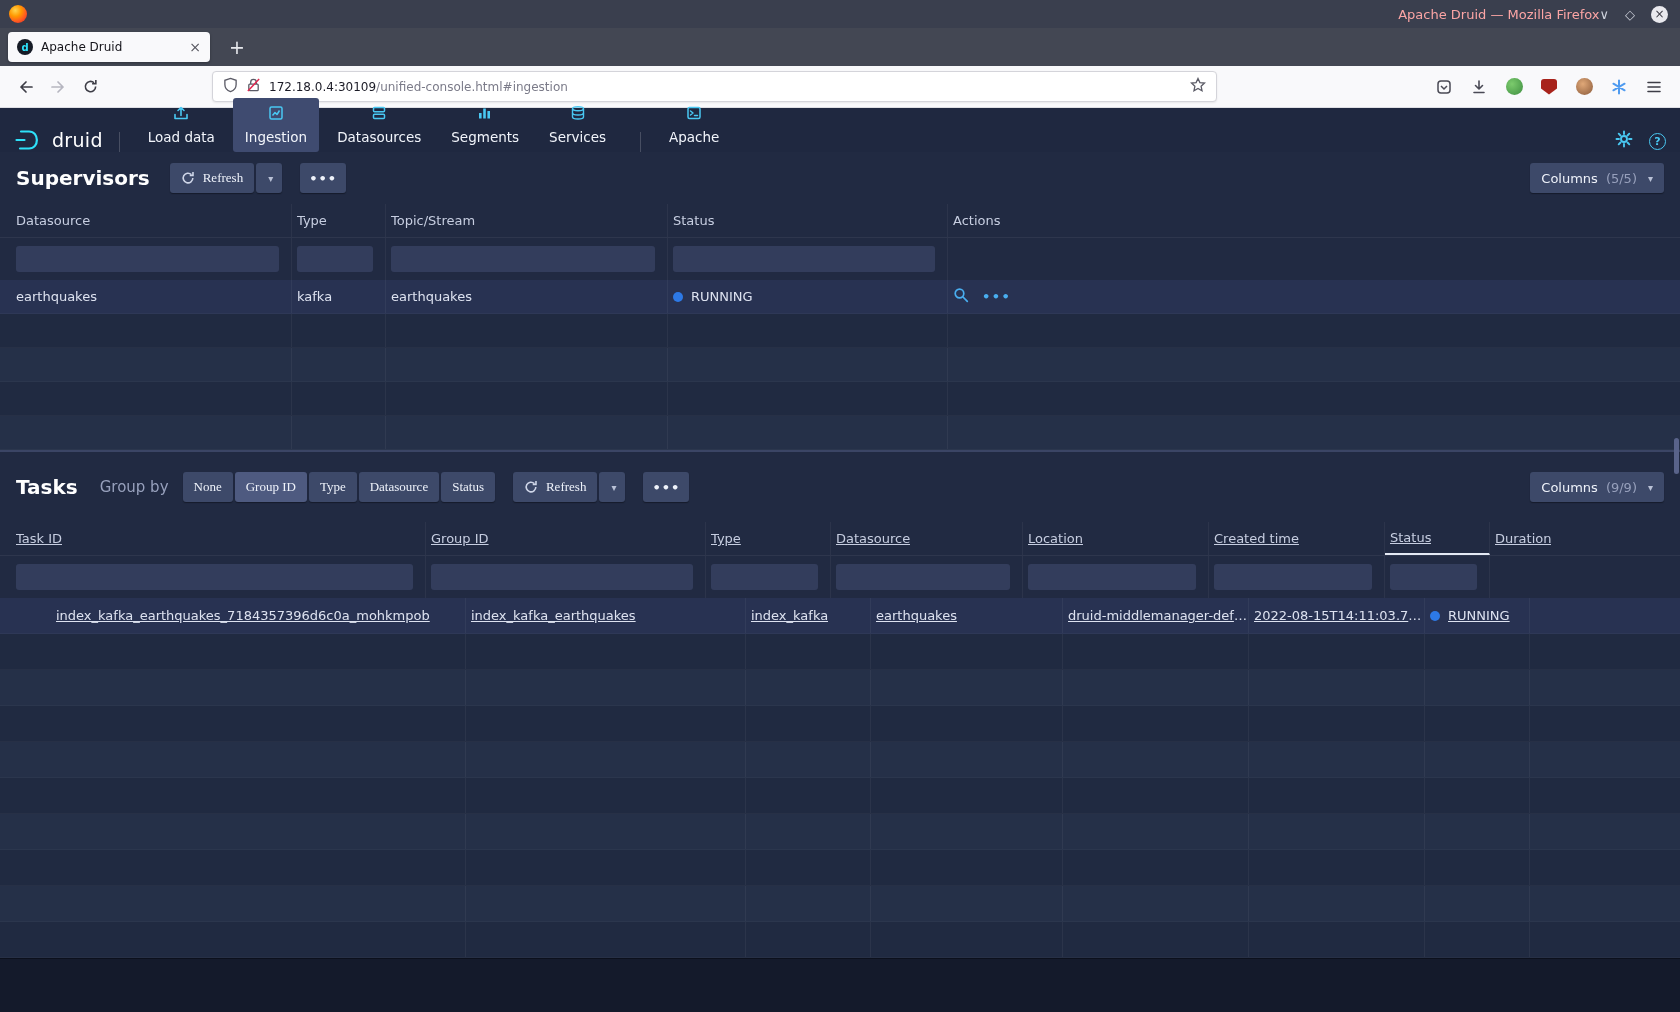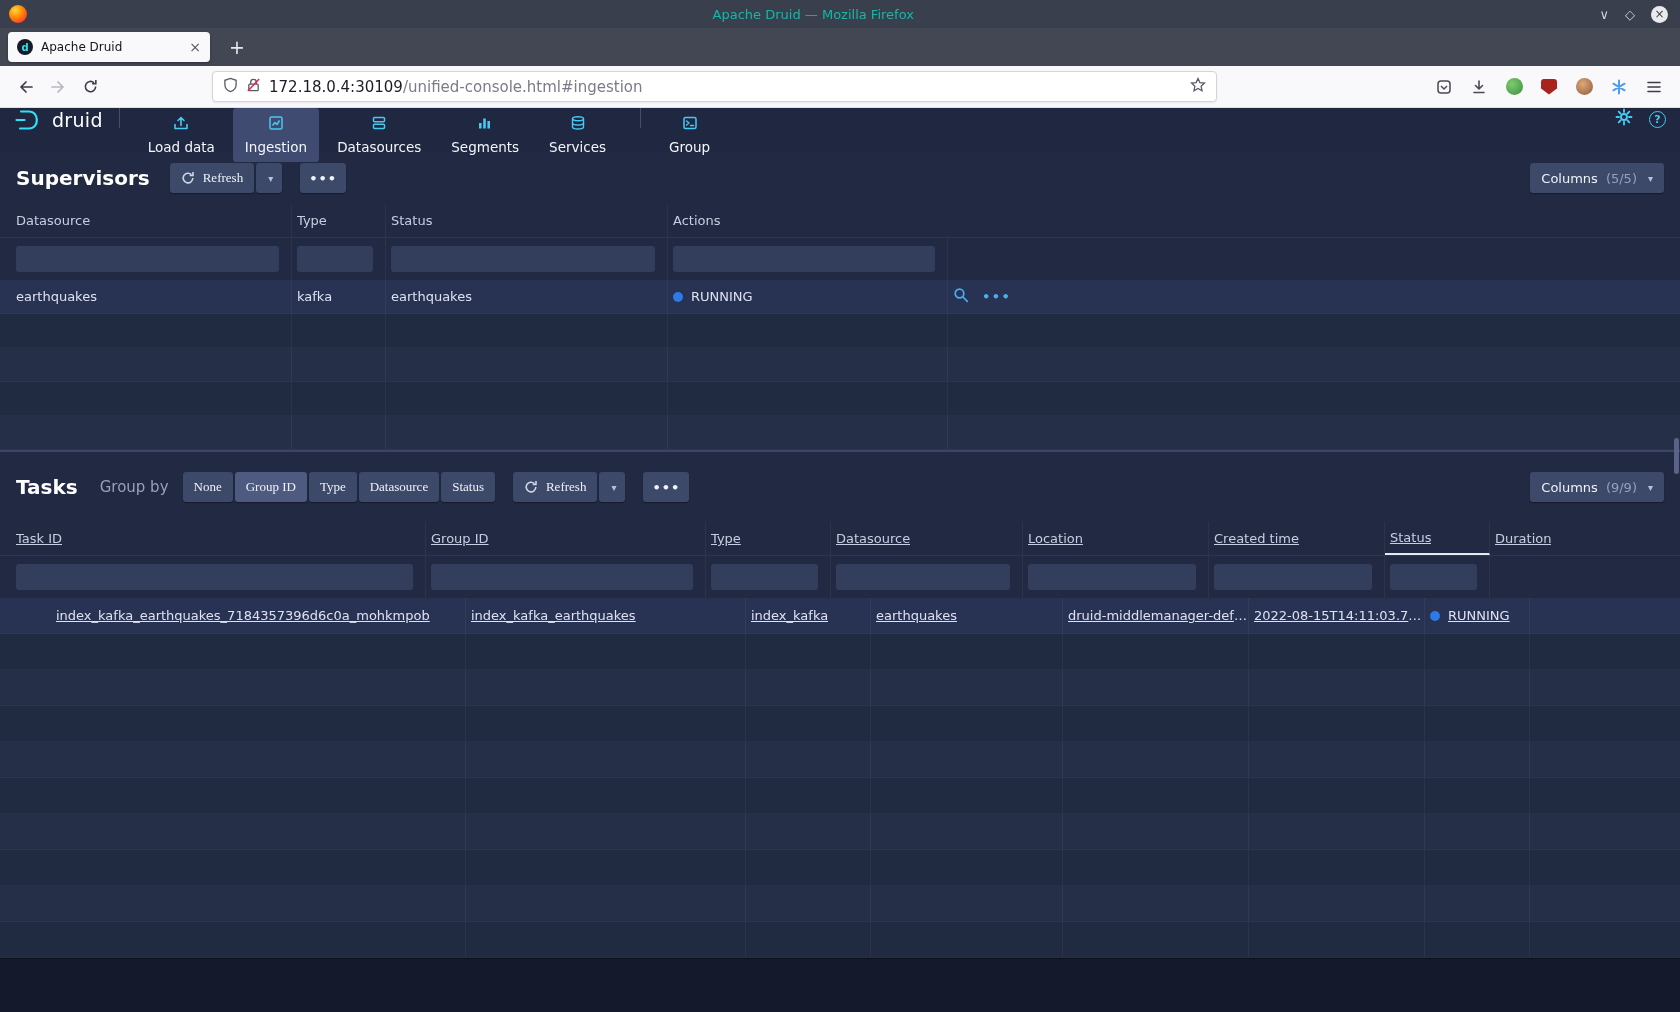--- a/index.html
+++ b/index.html
@@ -4,49 +4,49 @@
 <style>
   * { margin:0; padding:0; box-sizing:border-box; }
   html,body { width:1680px; height:1012px; overflow:hidden; }
   body { font-family:"DejaVu Sans","Liberation Sans",sans-serif; background:#000; }
   .screen { width:1680px; height:1012px; position:relative; display:flex; flex-direction:column; background:#212a42; }
 
   
   .titlebar { height:28px; background:#3a3f4e; display:flex; align-items:center; color:#d7dae3; font-size:13px; flex:0 0 auto; }
   .ff-logo { width:18px; height:18px; border-radius:50%; margin-left:9px;
     background:radial-gradient(circle at 35% 30%, #ffd54f 0%, #ff9800 35%, #ff5722 65%, #c62828 100%); }
-  .win-title { flex:1; text-align:center; color:#14b8a6; }
+  .win-title { flex:1; text-align:right; color:#fca5a5; }
   .win-controls { display:flex; align-items:center; gap:16px; margin-right:12px; color:#cfd3dd; }
   .win-close { width:17px; height:17px; border-radius:50%; background:#e9e9ee; color:#40404a; display:flex; align-items:center; justify-content:center; font-size:12px; line-height:1; }
 
   
   .tabstrip { height:38px; background:#434753; display:flex; align-items:center; flex:0 0 auto; }
   .tab { margin-left:8px; height:30px; width:202px; background:#f9f9fb; border-radius:4px; display:flex; align-items:center; padding:0 9px; gap:8px; color:#15141a; font-size:12px; box-shadow:0 1px 3px rgba(0,0,0,.3); }
   .favicon { width:16px; height:16px; border-radius:50%; background:#161b26; color:#2ee1f9; font-size:10px; font-weight:bold; display:flex; align-items:center; justify-content:center; flex:0 0 auto; }
   .tab-title { flex:1; overflow:hidden; white-space:nowrap; text-overflow:ellipsis; }
   .tab-close { color:#57575f; font-size:14px; }
   .newtab { color:#e7e8ec; font-size:19px; margin-left:14px; width:26px; height:26px; display:flex; align-items:center; justify-content:center; border-radius:4px; }
 
   
   .navbar { height:42px; background:#f9f9fb; border-bottom:1px solid #dfdfe4; display:flex; align-items:center; padding:0 10px; flex:0 0 auto; }
   .nav-btn { width:32px; height:32px; display:flex; align-items:center; justify-content:center; border-radius:4px; }
   .urlbar { width:1005px; height:31px; margin-left:106px; background:#ffffff; border:1px solid #d4d4da; border-radius:4px; display:flex; align-items:center; padding:0 10px; gap:8px; box-shadow:0 1px 2px rgba(0,0,0,.08); }
-  .url-text { flex:1; font-size:15px; white-space:nowrap; overflow:hidden; }
+  .url-text { flex:1; font-size:12px; white-space:nowrap; overflow:hidden; }
   .url-host { color:#1b1b26; }
   .url-path { color:#7b7b89; }
   .toolbar-right { margin-left:auto; display:flex; align-items:center; gap:7px; margin-right:2px; }
   .tb-icon { width:28px; height:28px; display:flex; align-items:center; justify-content:center; border-radius:4px; }
   .ext-dot { width:17px; height:17px; border-radius:50%; }
   .ext-green { background:radial-gradient(circle at 35% 35%, #7ccB6d, #3e8e41); }
   .ext-ublock { width:16px; height:16px; border-radius:3px; background:#a8231b; clip-path:polygon(0 0,100% 0,100% 62%,50% 100%,0 62%); }
   .ext-avatar { background:radial-gradient(circle at 40% 35%, #e0a878, #8a5a3a); }
 
   
   .druid { flex:1; display:flex; flex-direction:column; background:#212a42; min-height:0; }
-  .druid-header { height:44px; background:#1f2840; display:flex; align-items:flex-start; padding:0 14px; flex:0 0 auto; }
+  .druid-header { height:44px; background:#1f2840; display:flex; align-items:flex-end; padding:0 14px; flex:0 0 auto; }
   .brand { display:flex; align-items:center; gap:8px; }
   .brand-name { color:#ffffff; font-size:19px; letter-spacing:.3px; }
   .vdiv { width:1px; height:20px; background:rgba(255,255,255,.18); margin:0 16px; }
   .nav-item { display:flex; align-items:center; gap:8px; color:#f2f5fb; font-size:13.5px; padding:7px 12px; border-radius:3px; margin-right:6px;flex-direction:column; }
   .nav-item.active { background:#3f4b70; }
   .nav-item svg { display:block; }
   .header-right { margin-left:auto; display:flex; align-items:center; gap:16px; }
   .help-circle { width:17px; height:17px; border-radius:50%; border:1.5px solid #49c8f2; color:#49c8f2; font-size:11px; font-weight:bold; display:flex; align-items:center; justify-content:center; }
 
   
@@ -231,21 +231,21 @@
             <path d="M2.5 8 c0 1.2 2.5 2 5.5 2 s5.5 -.8 5.5 -2"></path>
           </svg>
         <span>Services</span>
       </div>
       <div class="vdiv"></div>
       <div class="nav-item">
         <svg width="16" height="16" viewBox="0 0 16 16" fill="none" stroke="#49c8f2" stroke-width="1.5" stroke-linecap="round" stroke-linejoin="round">
             <rect x="2" y="2.5" width="12" height="11" rx="1.5"></rect>
             <path d="M4.5 6 L7 8 L4.5 10 M8.5 10.5 H11.5"></path>
           </svg>
-        <span>Group</span>
+        <span>Apache</span>
       </div>
 
       <div class="header-right">
         <span>
           <svg width="18" height="18" viewBox="0 0 18 18" stroke="#49c8f2" fill="none" stroke-width="1.9" stroke-linecap="round">
               <circle cx="9" cy="9" r="3"></circle>
               <path d="M9 1.5 V4 M9 14 V16.5 M1.5 9 H4 M14 9 H16.5 M3.7 3.7 L5.5 5.5 M12.5 12.5 L14.3 14.3 M14.3 3.7 L12.5 5.5 M5.5 12.5 L3.7 14.3"></path>
             </svg>
         </span>
         <span class="help-circle">?</span>
@@ -274,20 +274,23 @@
           <span class="caret-glyph">▾</span>
         </span>
       </div>
 
       <div class="trow thead">
         <div>
             <span class="cellspan">Datasource</span>
           </div>
         <div>
             <span class="cellspan">Type</span>
+          </div>
+        <div>
+            <span class="cellspan">Topic/Stream</span>
           </div>
         <div>
             <span class="cellspan">Status</span>
           </div>
         <div>
             <span class="cellspan">Actions</span>
           </div>
       </div>
 
       <div class="trow tfilter">

